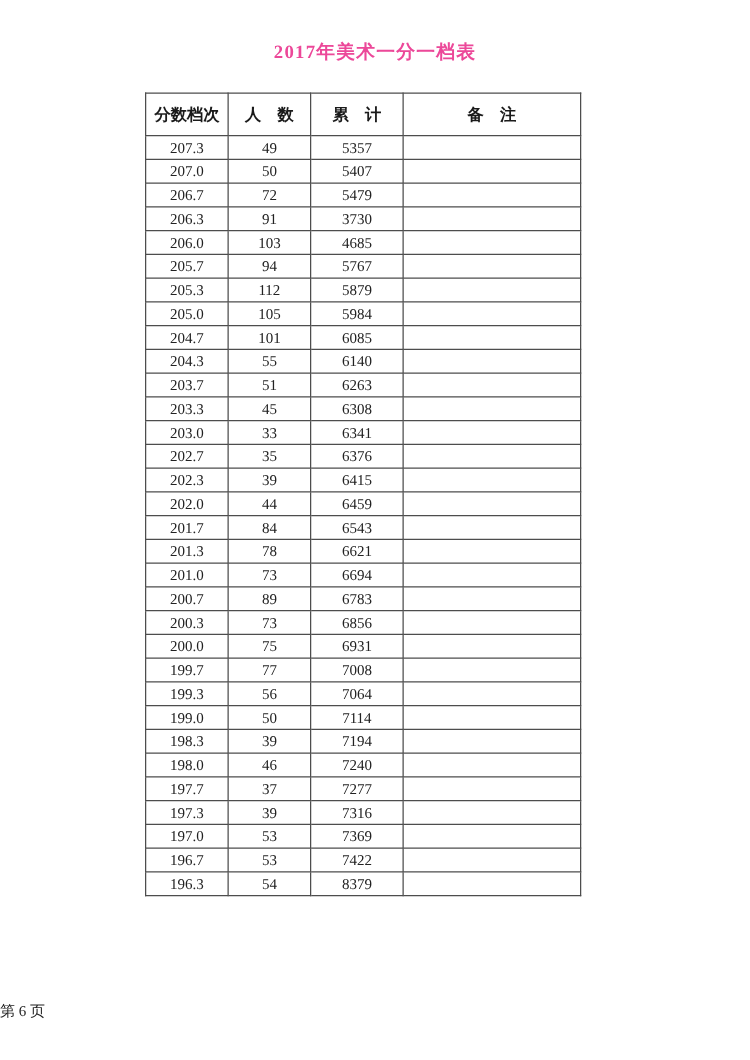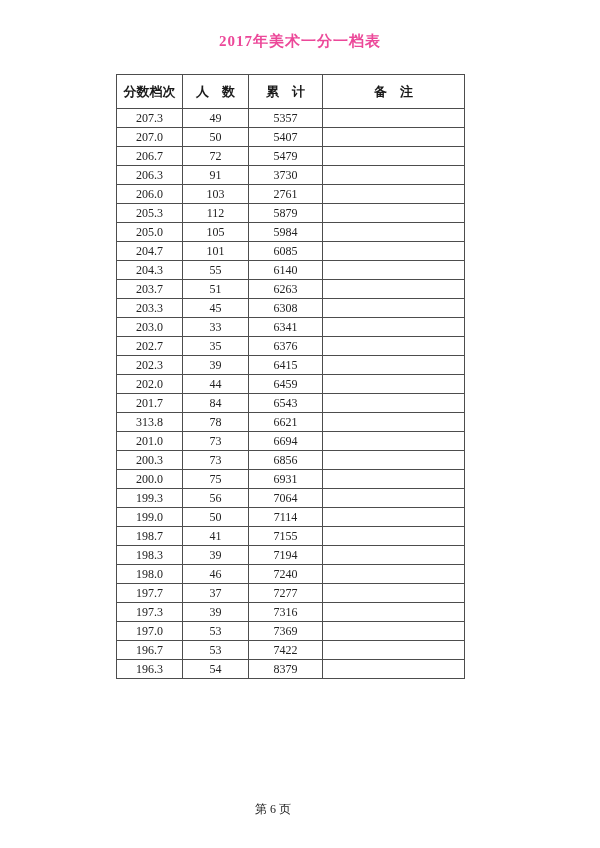--- a/index.html
+++ b/index.html
@@ -56,21 +56,21 @@
   }
   .col-score     { width: 66px; }
   .col-count     { width: 66px; }
   .col-cum       { width: 74px; }
   .col-remark    { width: 142px; }
   .doc-footer {
     position: absolute;
     top: 801px;
     left: 0;
     width: 546px; 
-    text-align: center;
+    text-align: left;
     font-size: 12px;
     color: #222222;
   }
 </style>
 </head>
 <body>
 
 <div class="doc-title">2017年美术一分一档表</div>
 
 <table class="score-table">
@@ -109,21 +109,27 @@
       </tr>
       <tr>
         <td>206.3</td>
         <td>91</td>
         <td>3730</td>
         <td></td>
       </tr>
       <tr>
         <td>206.0</td>
         <td>103</td>
-        <td>2761</td>
+        <td>4685</td>
+        <td></td>
+      </tr>
+      <tr>
+        <td>205.7</td>
+        <td>94</td>
+        <td>5767</td>
         <td></td>
       </tr>
       <tr>
         <td>205.3</td>
         <td>112</td>
         <td>5879</td>
         <td></td>
       </tr>
       <tr>
         <td>205.0</td>
@@ -179,62 +185,68 @@
         <td>6459</td>
         <td></td>
       </tr>
       <tr>
         <td>201.7</td>
         <td>84</td>
         <td>6543</td>
         <td></td>
       </tr>
       <tr>
-        <td>313.8</td>
+        <td>201.3</td>
         <td>78</td>
         <td>6621</td>
         <td></td>
       </tr>
       <tr>
         <td>201.0</td>
         <td>73</td>
         <td>6694</td>
         <td></td>
       </tr>
       <tr>
+        <td>200.7</td>
+        <td>89</td>
+        <td>6783</td>
+        <td></td>
+      </tr>
+      <tr>
         <td>200.3</td>
         <td>73</td>
         <td>6856</td>
         <td></td>
       </tr>
       <tr>
         <td>200.0</td>
         <td>75</td>
         <td>6931</td>
         <td></td>
       </tr>
       <tr>
+        <td>199.7</td>
+        <td>77</td>
+        <td>7008</td>
+        <td></td>
+      </tr>
+      <tr>
         <td>199.3</td>
         <td>56</td>
         <td>7064</td>
         <td></td>
       </tr>
       <tr>
         <td>199.0</td>
         <td>50</td>
         <td>7114</td>
         <td></td>
       </tr>
       <tr>
-        <td>198.7</td>
-        <td>41</td>
-        <td>7155</td>
-        <td></td>
-      </tr>
-      <tr>
         <td>198.3</td>
         <td>39</td>
         <td>7194</td>
         <td></td>
       </tr>
       <tr>
         <td>198.0</td>
         <td>46</td>
         <td>7240</td>
         <td></td>

